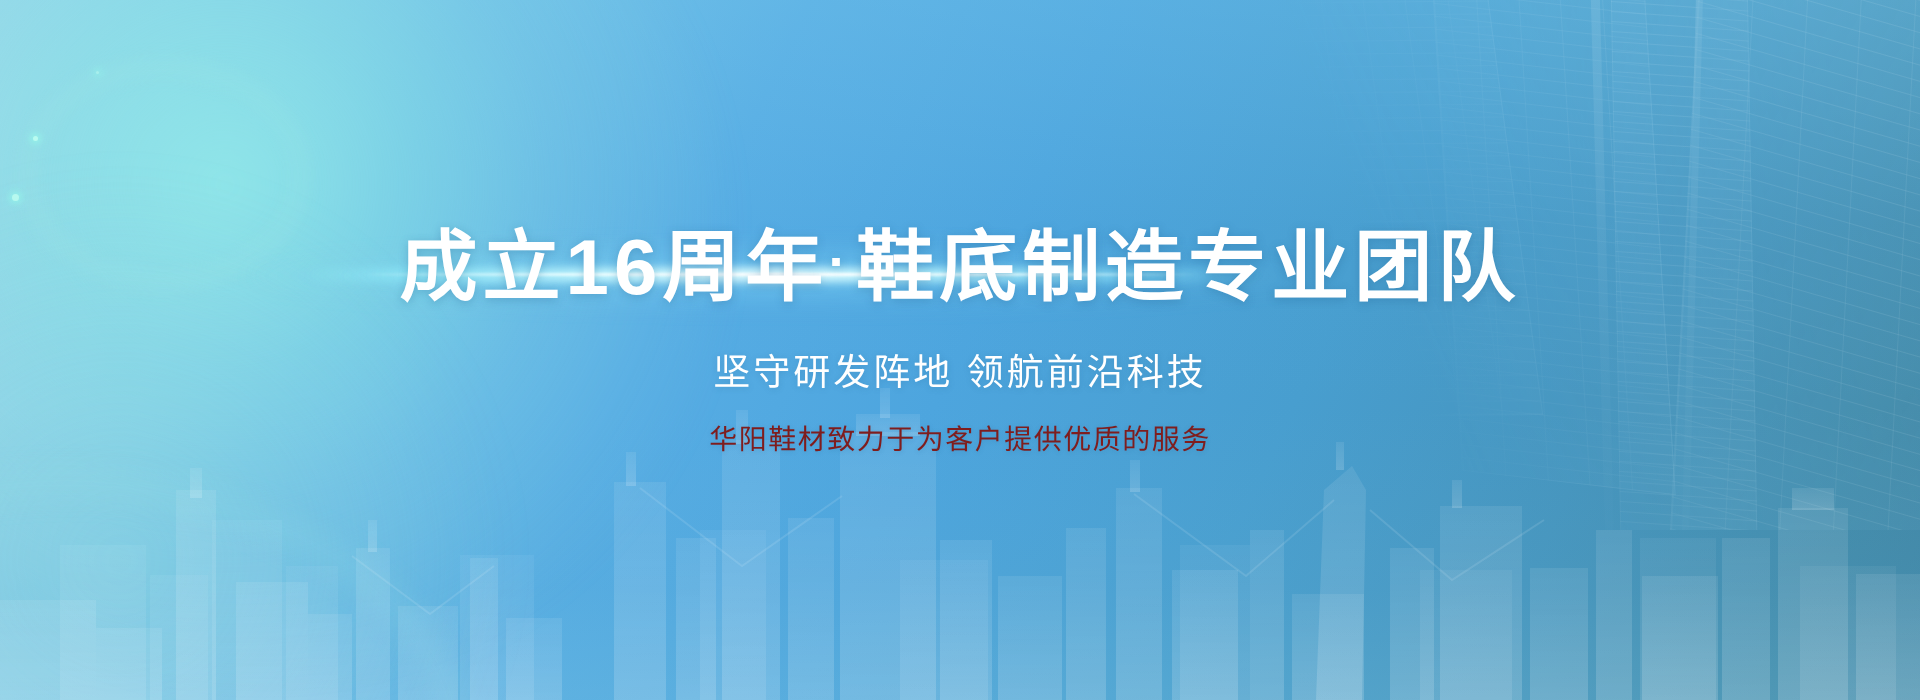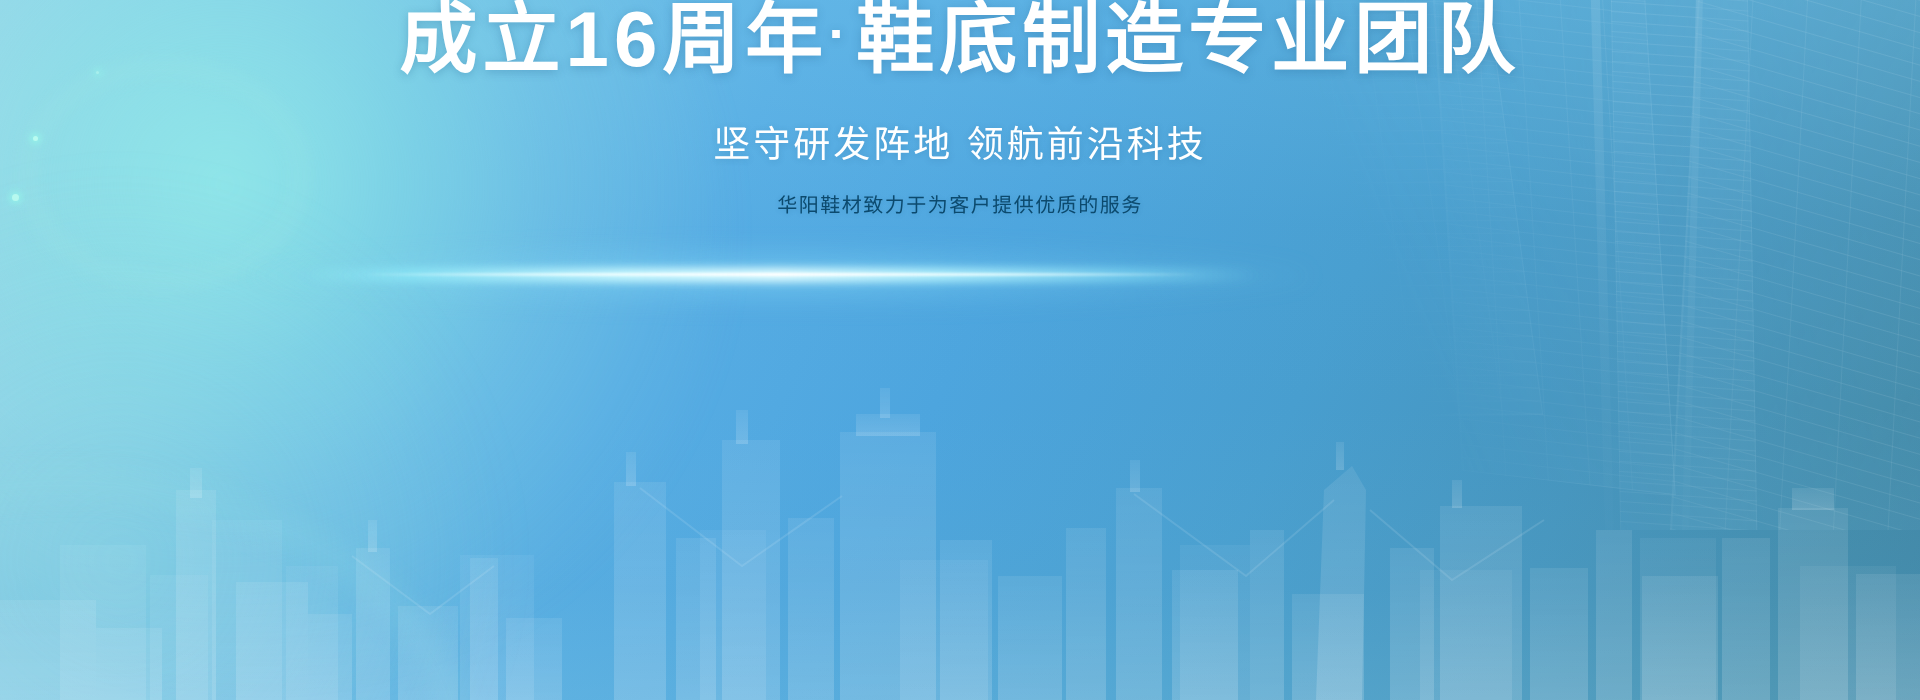--- a/index.html
+++ b/index.html
@@ -243,20 +243,21 @@
   .content {
     position: absolute;
     left: 0;
     top: 0;
     width: 1920px;
     height: 700px;
     display: flex;
     flex-direction: column;
     align-items: center;
     justify-content: flex-start;
+    padding-top: 228px;
     box-sizing: border-box;
   }
   .headline {
     font-size: 78px;
     font-weight: bold;
     color: #ffffff;
     letter-spacing: 5px;
     line-height: 1.0;
     white-space: nowrap;
     text-shadow: 0 2px 10px rgba(30,90,135,0.28);
@@ -271,23 +272,23 @@
     margin-top: 36px;
     font-size: 37px;
     font-weight: normal;
     color: #ffffff;
     letter-spacing: 3px;
     white-space: nowrap;
     text-shadow: 0 1px 6px rgba(30,90,135,0.22);
   }
   .tagline {
     margin-top: 21px;
-    font-size: 20px;
+    font-size: 28px;
     font-weight: normal;
-    color: #0c4a6e;
+    color: #7f1d1d;
     letter-spacing: 1.5px;
     white-space: nowrap;
     text-shadow: 0 1px 5px rgba(30,90,135,0.20);
   }
 </style>
 </head>
 <body>
 
 <div class="banner">
 

